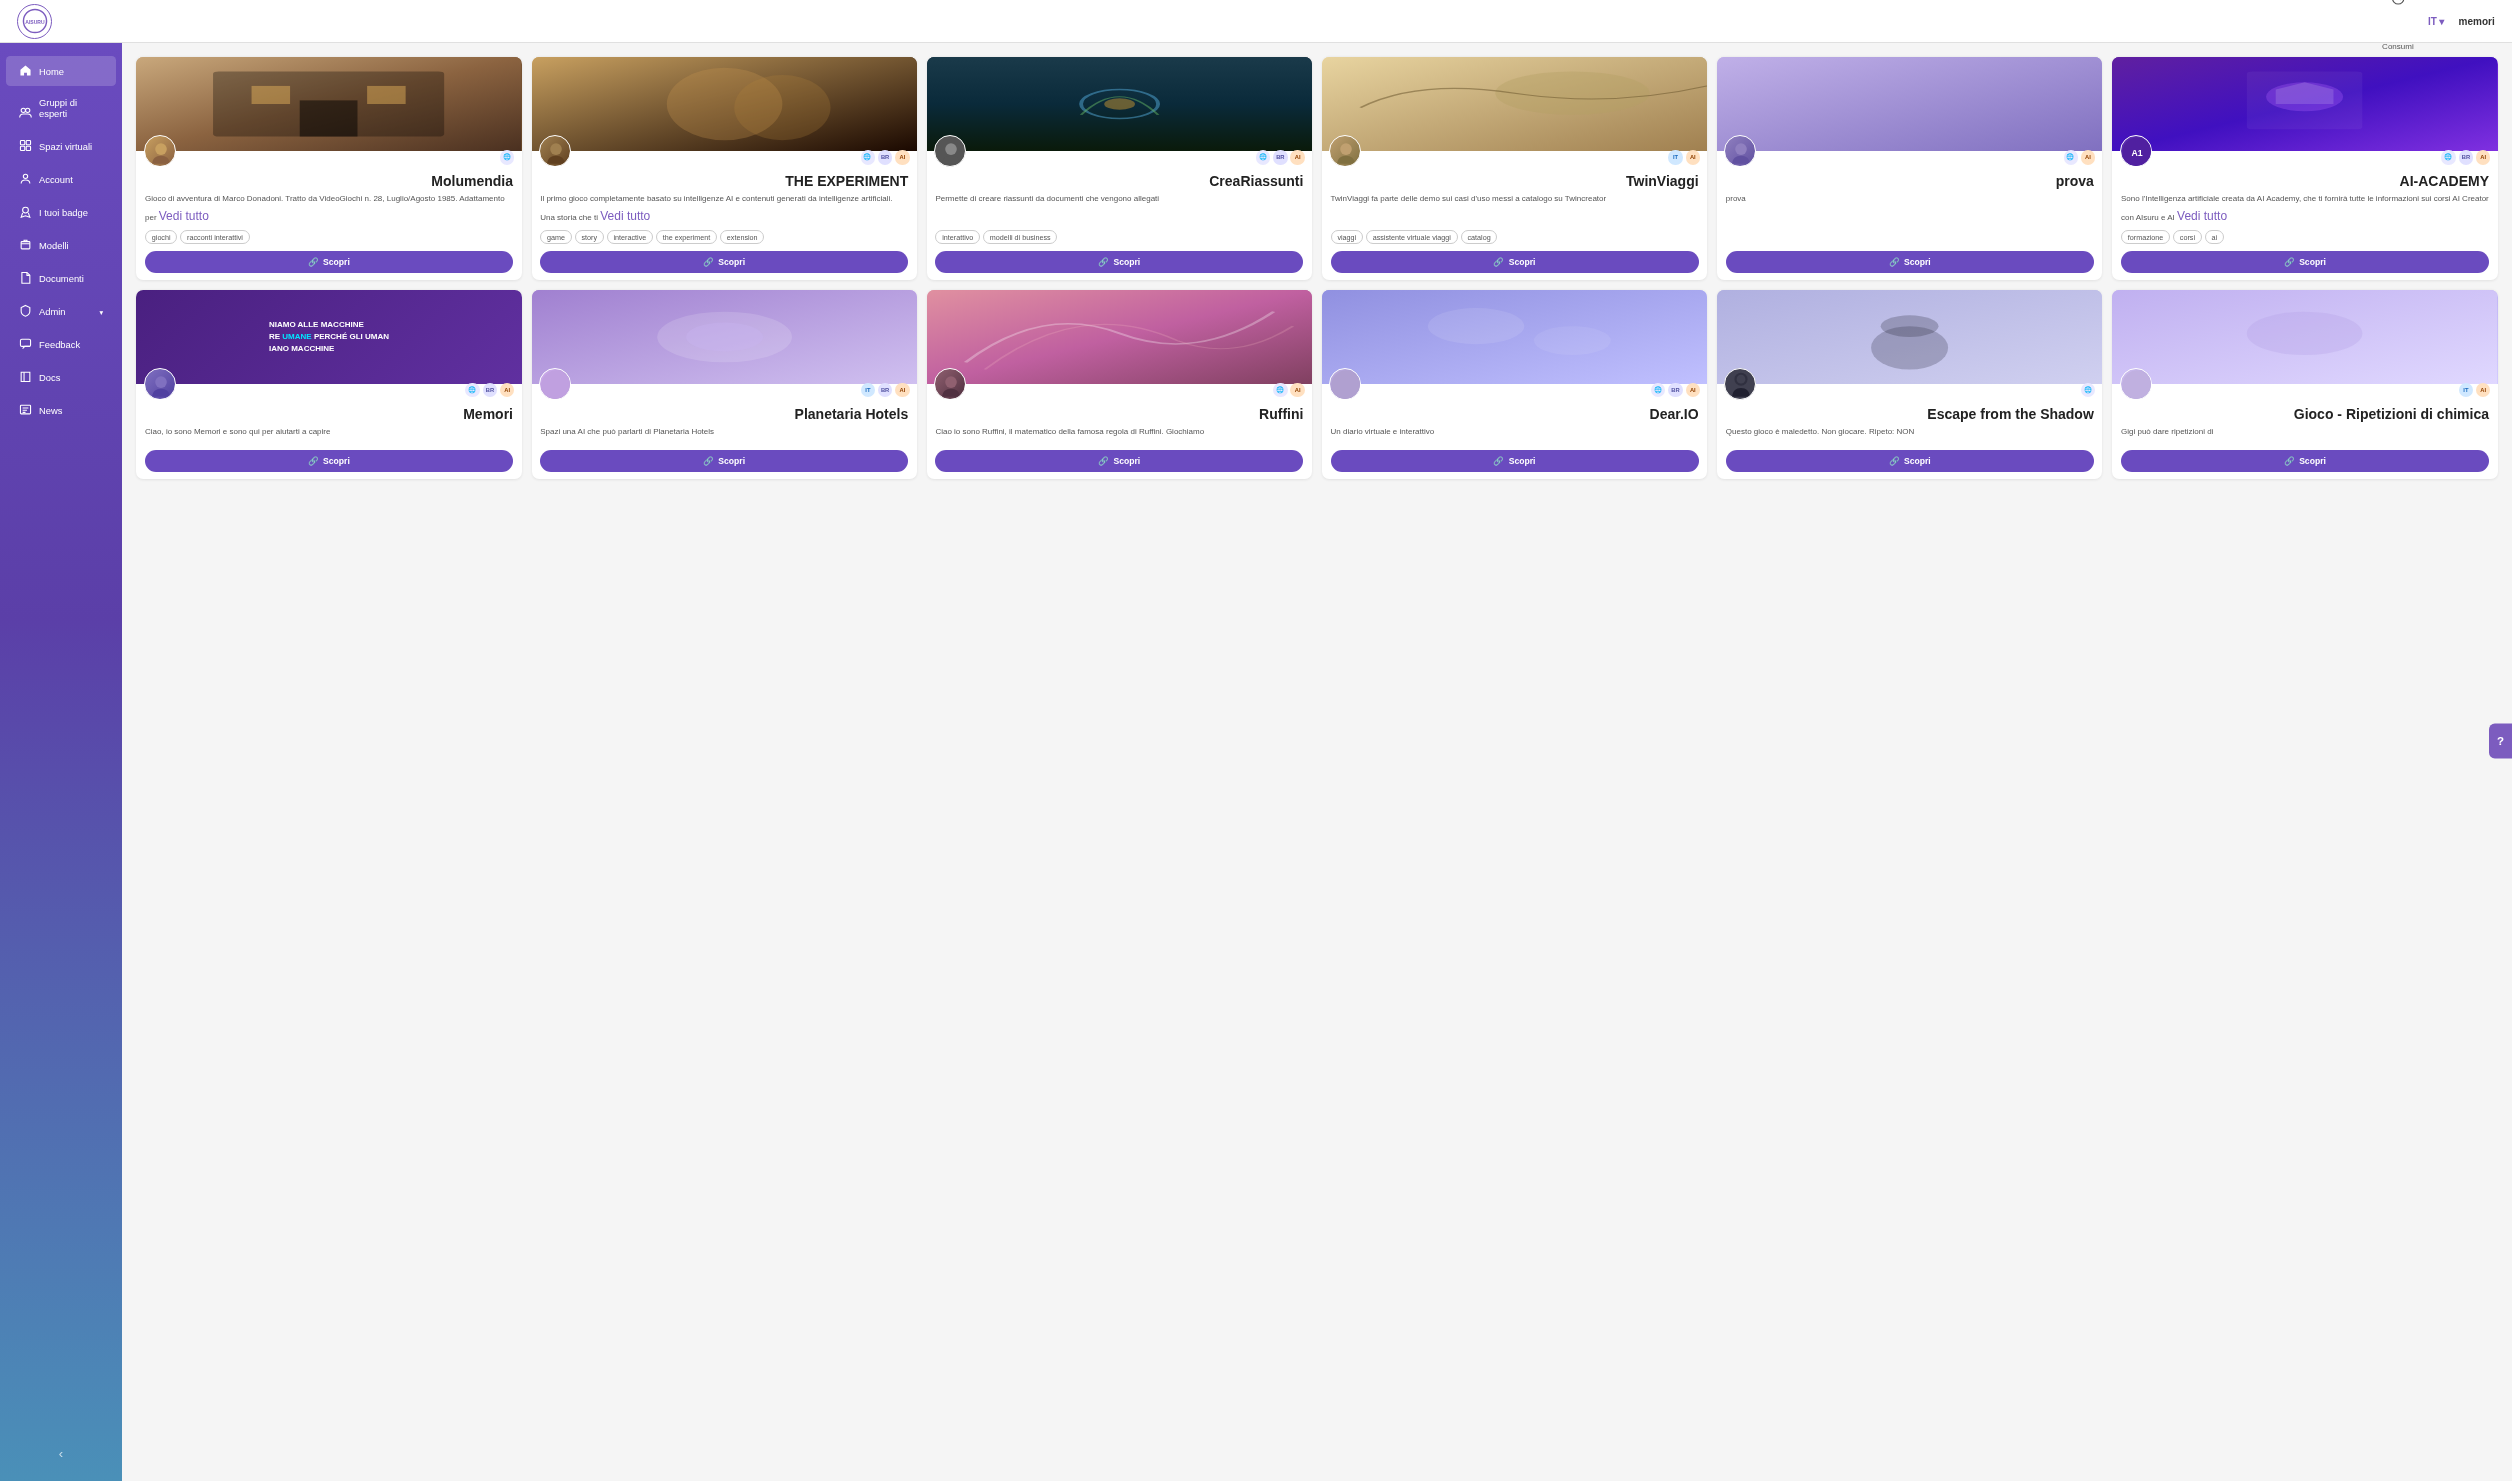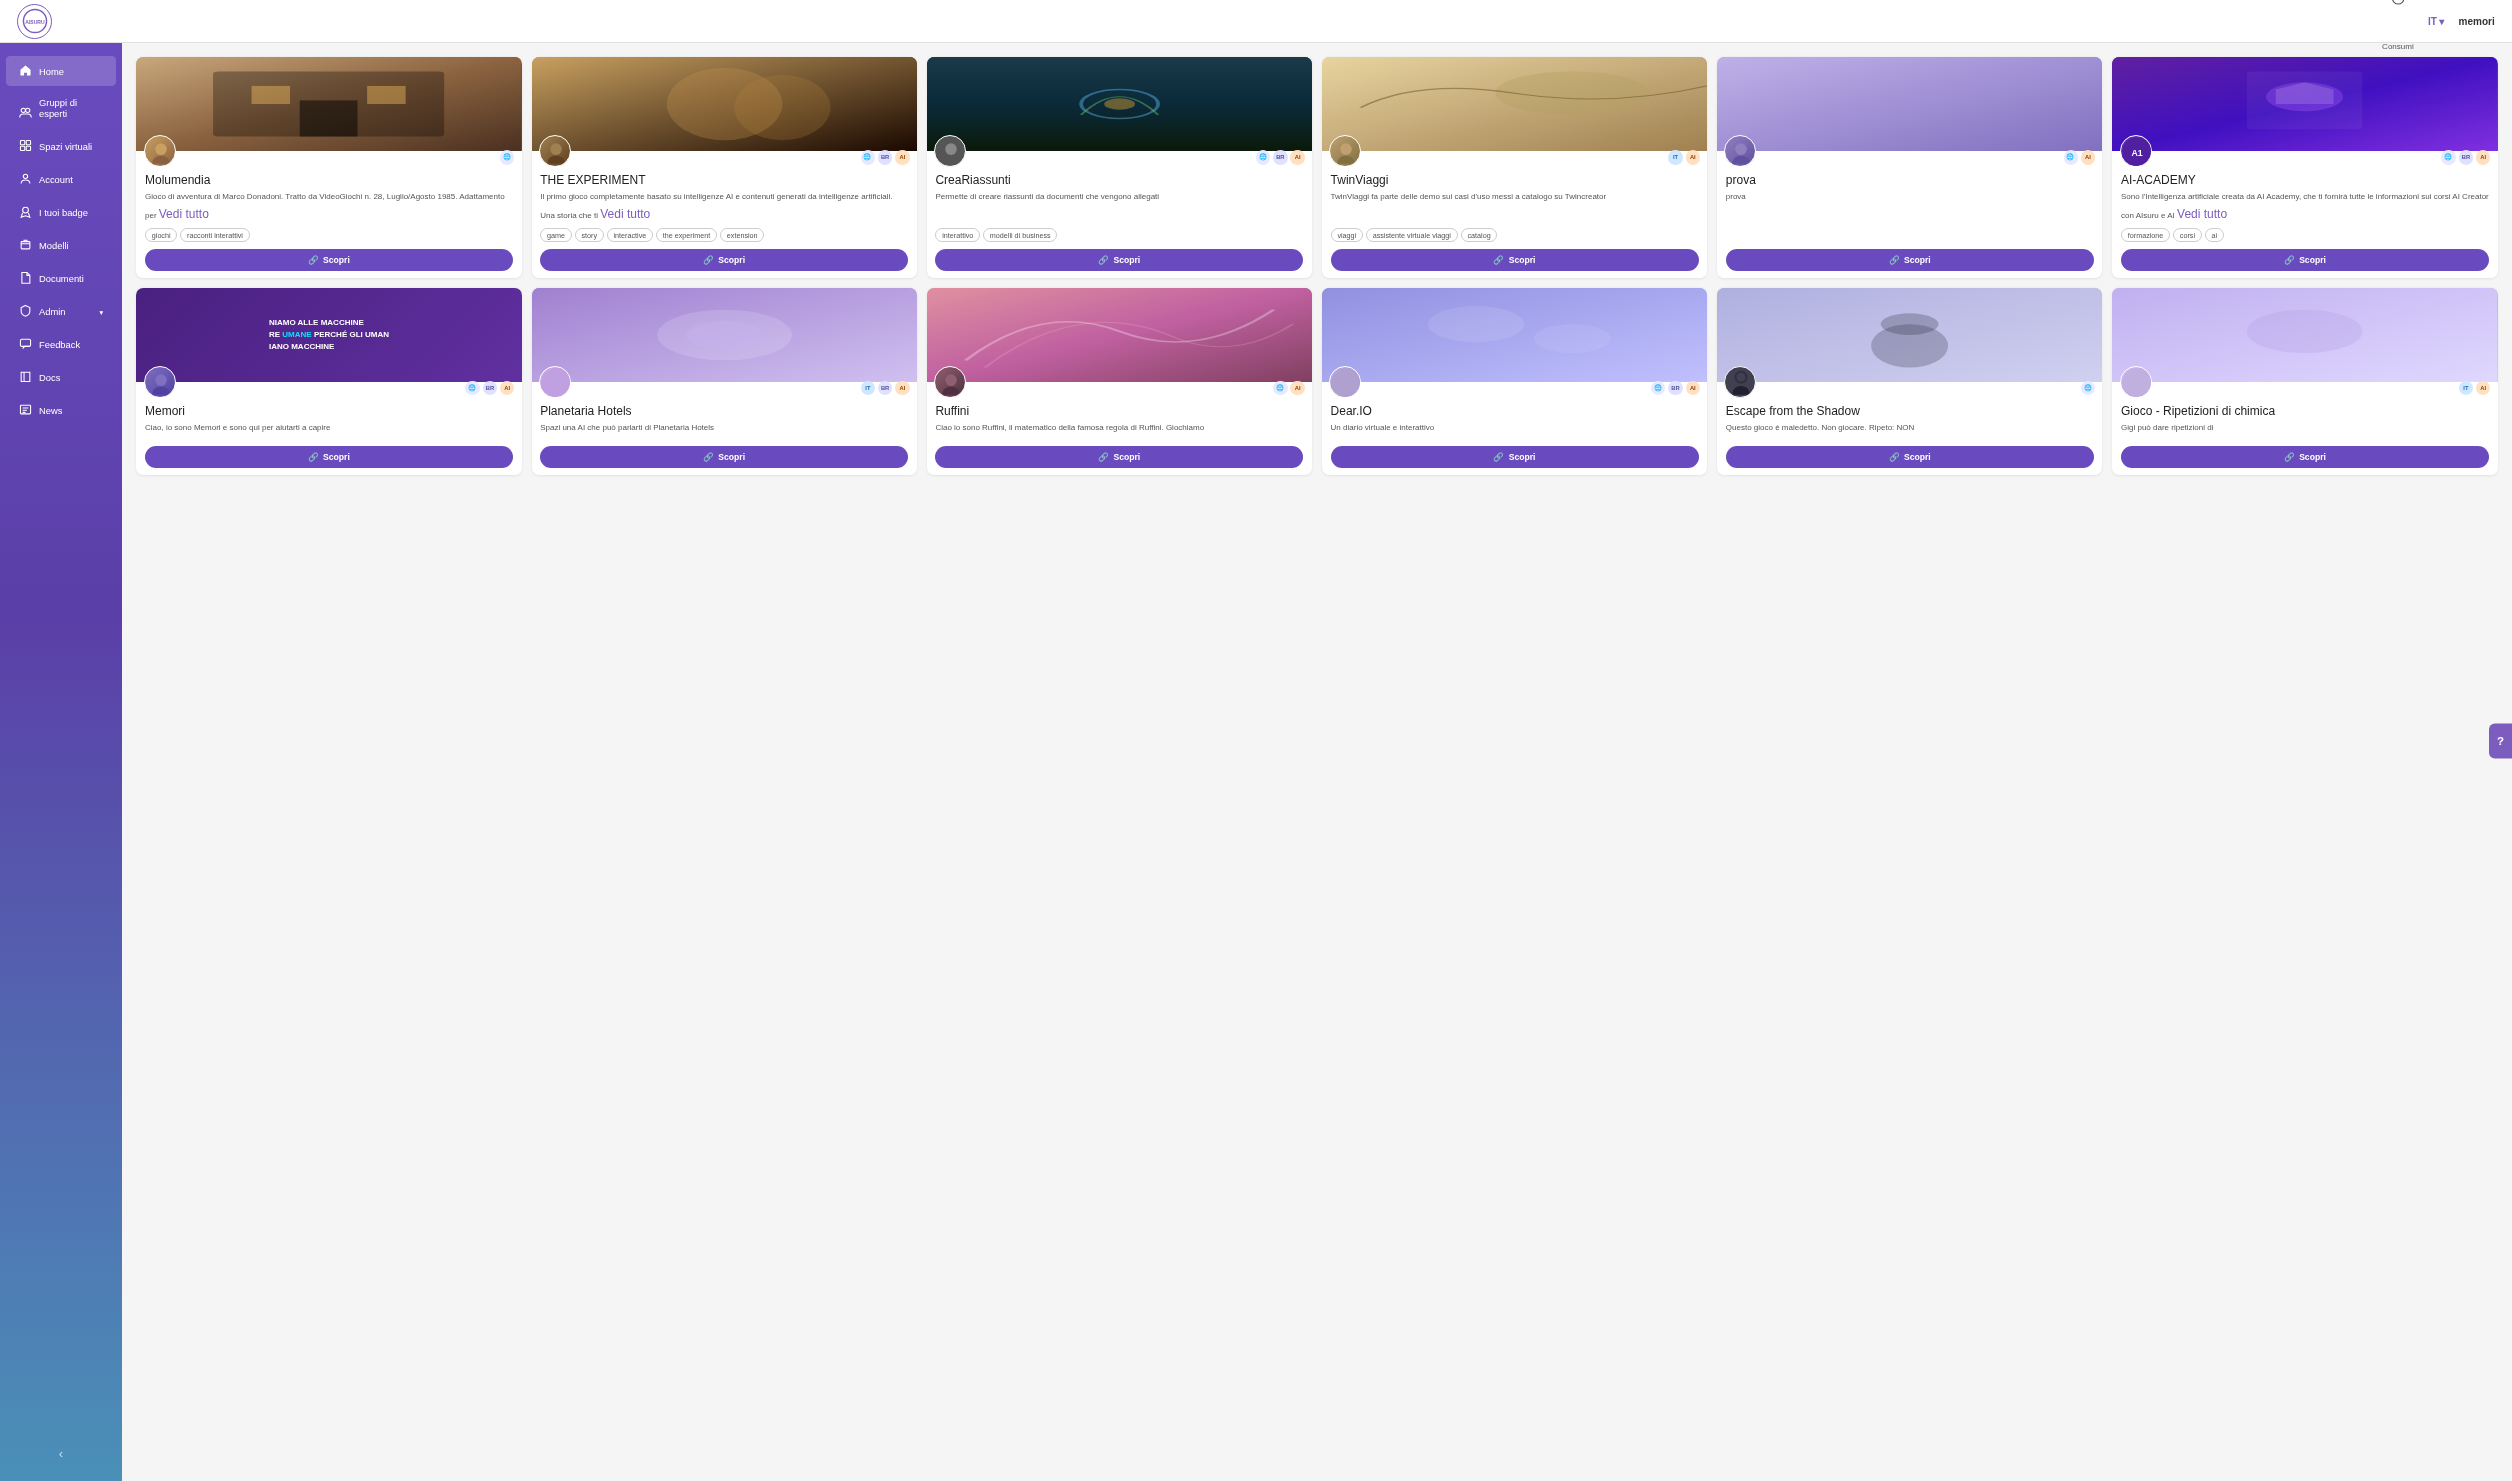--- a/index.html
+++ b/index.html
@@ -115,21 +115,21 @@
       border-radius: 50%;
       display: flex; align-items: center; justify-content: center;
       font-size: 6.5px;
       font-weight: 700;
     }
     .badge-globe { background: #e8e8ff; color: #7c5cbf; }
     .badge-it { background: #d0e8ff; color: #1a6bbf; font-size: 5.8px; }
     .badge-ai { background: #ffe8d0; color: #b05a00; }
 
     .card-body { padding: 5.8px 8.6px 7.2px; flex: 1; display: flex; flex-direction: column; }
-    .card-title { font-size: 12px; font-weight: 400; color: #222; margin-bottom: 4.3px; }
+    .card-title { font-size: 14px; font-weight: 700; color: #222; margin-bottom: 4.3px; text-align: right; }
     .card-desc { font-size: 8px; color: #555; line-height: 1.4; flex: 1; }
     .card-link { color: #7c5cbf; font-size: 12px; cursor: pointer; text-decoration: none; display: inline-block; margin-top: 2.9px; }
     .card-tags { display: flex; flex-wrap: wrap; gap: 2.9px; margin: 5.8px 0 7.2px; }
     .card-tag {
       border: 0.7px solid #ccc;
       border-radius: 8.6px;
       padding: 1.4px 5.8px;
       font-size: 7.2px;
       color: #555;
       background: #fff;

